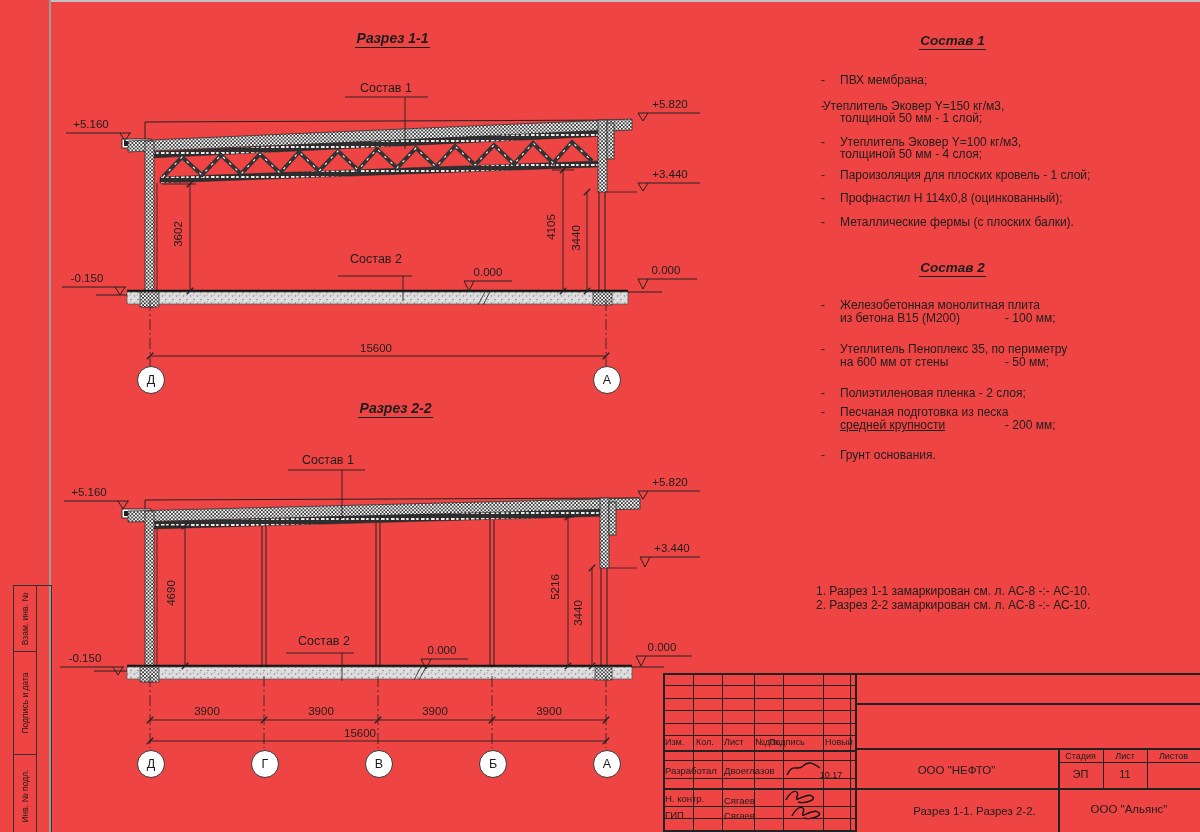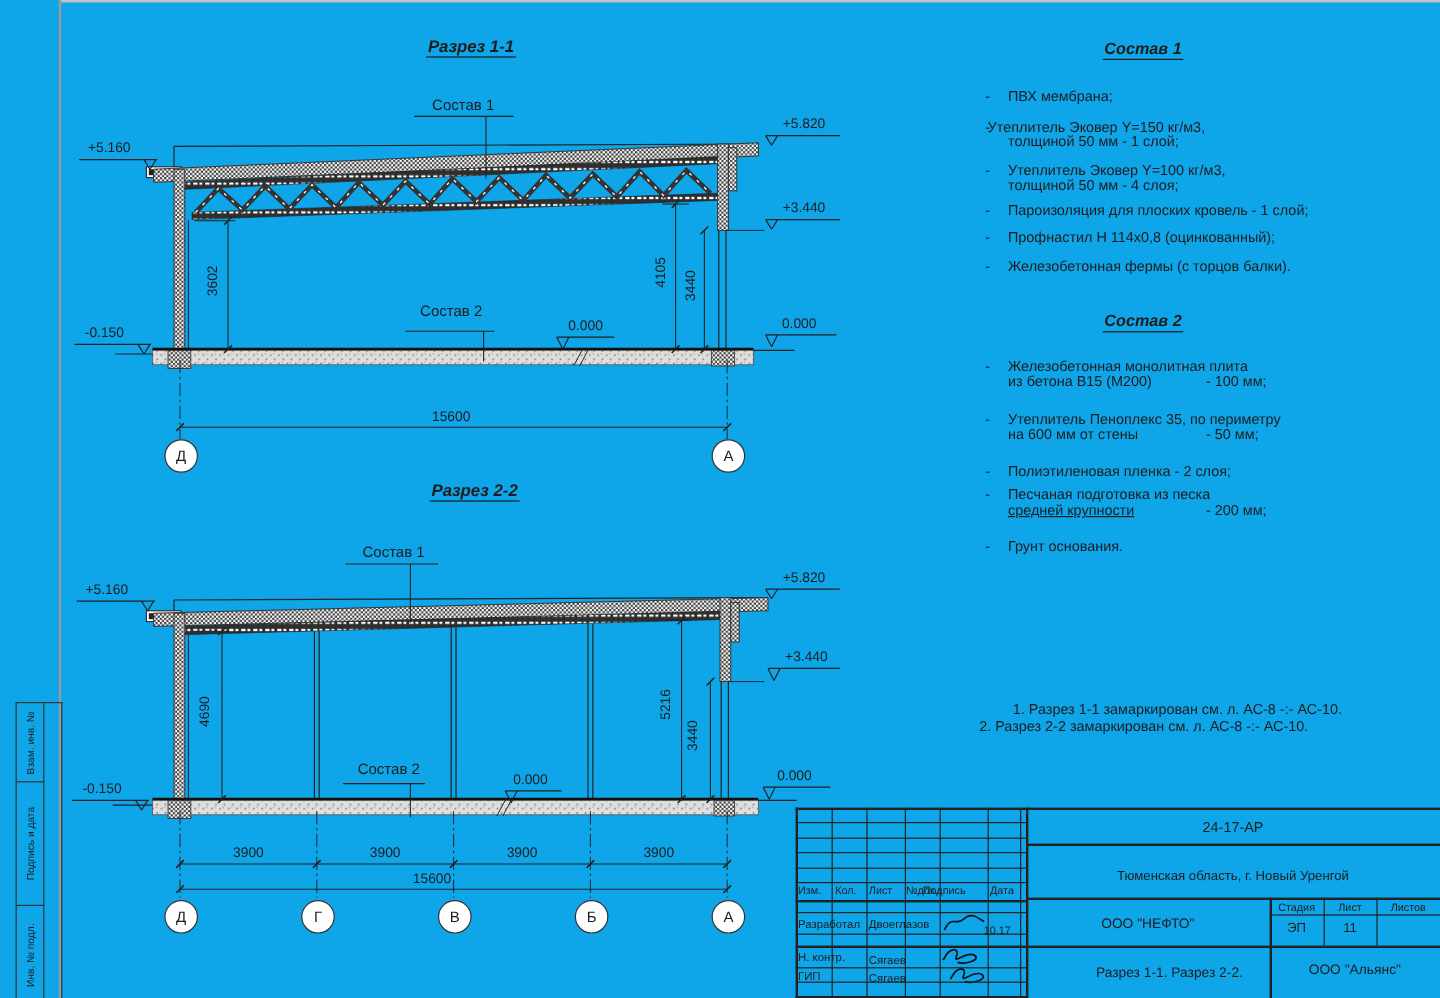--- a/index.html
+++ b/index.html
@@ -1,16 +1,16 @@
 <!DOCTYPE html>
 <html><head>
 <meta charset="utf-8">
 <style>
   html,body{margin:0;padding:0;background:#fff;}
-  .sheet{position:relative;width:1200px;height:832px;background:#0ea5e9;overflow:hidden;
+  .sheet{position:relative;width:1200px;height:832px;background:#ef4444;overflow:hidden;
          font-family:"Liberation Sans",sans-serif;color:#1d1d1d;}
   .t{position:absolute;white-space:nowrap;color:#1d1d1d;font-family:"Liberation Sans",sans-serif;}
   .ctr{text-align:center;}
   .rot{transform:rotate(-90deg);}
   .dim{font-size:11.5px;}
   .elev{font-size:11.5px;}
   .lbl{font-size:12.5px;}
   .sec-title{font-size:14px;font-weight:bold;font-style:italic;}
   .sec-title span{border-bottom:1.4px solid #1d1d1d;padding:0 2px 1px 2px;}
   .list-hdr{font-size:13.5px;font-weight:bold;font-style:italic;}
@@ -248,21 +248,21 @@
     <div class="t li" style="left:823px;top:100px;">Утеплитель Эковер Y=150 кг/м3,</div>
     <div class="t li" style="left:840px;top:112px;">толщиной 50 мм - 1 слой;</div>
     <div class="t li" style="left:821px;top:136px;">-</div>
     <div class="t li" style="left:840px;top:136px;">Утеплитель Эковер Y=100 кг/м3,</div>
     <div class="t li" style="left:840px;top:148px;">толщиной 50 мм - 4 слоя;</div>
     <div class="t li" style="left:821px;top:169px;">-</div>
     <div class="t li" style="left:840px;top:169px;">Пароизоляция для плоских кровель - 1 слой;</div>
     <div class="t li" style="left:821px;top:192px;">-</div>
     <div class="t li" style="left:840px;top:192px;">Профнастил Н 114х0,8 (оцинкованный);</div>
     <div class="t li" style="left:821px;top:216px;">-</div>
-    <div class="t li" style="left:840px;top:216px;">Железобетонная фермы (с торцов балки).</div>
+    <div class="t li" style="left:840px;top:216px;">Металлические фермы (с плоских балки).</div>
   </div>
 
   <div>
     <div class="t list-hdr ctr" style="left:905px;top:260px;width:95px;"><span>Состав 2</span></div>
     <div class="t li" style="left:821px;top:299px;">-</div>
     <div class="t li" style="left:840px;top:299px;">Железобетонная  монолитная плита</div>
     <div class="t li" style="left:840px;top:312px;">из бетона В15 (М200)</div>
     <div class="t li" style="left:1005px;top:312px;">- 100 мм;</div>
     <div class="t li" style="left:821px;top:343px;">-</div>
     <div class="t li" style="left:840px;top:343px;">Утеплитель Пеноплекс 35, по периметру</div>
@@ -272,21 +272,21 @@
     <div class="t li" style="left:840px;top:387px;">Полиэтиленовая пленка - 2 слоя;</div>
     <div class="t li" style="left:821px;top:406px;">-</div>
     <div class="t li" style="left:840px;top:406px;">Песчаная подготовка из песка</div>
     <div class="t li" style="left:840px;top:419px;text-decoration:underline;">средней крупности</div>
     <div class="t li" style="left:1005px;top:419px;">- 200 мм;</div>
     <div class="t li" style="left:821px;top:449px;">-</div>
     <div class="t li" style="left:840px;top:449px;">Грунт основания.</div>
   </div>
 
   <div>
-    <div class="t note" style="left:816px;top:584px;margin-left:28px;">1. Разрез 1-1 замаркирован см. л. АС-8 -:- АС-10.</div>
+    <div class="t note" style="left:816px;top:584px;">1. Разрез 1-1 замаркирован см. л. АС-8 -:- АС-10.</div>
     <div class="t note" style="left:816px;top:598px;">2. Разрез 2-2 замаркирован см. л. АС-8 -:- АС-10.</div>
   </div>
 
   <div class="tbl">
 
     <div class="ln" style="left:0;top:0;width:537px;height:1.5px;"></div>
     <div class="ln" style="left:0;top:12px;width:192px;height:1px;"></div>
     <div class="ln" style="left:0;top:25px;width:192px;height:1px;"></div>
     <div class="ln" style="left:0;top:37px;width:192px;height:1px;"></div>
     <div class="ln" style="left:0;top:50px;width:192px;height:1px;"></div>
@@ -313,32 +313,30 @@
     <div class="ln" style="left:192px;top:0;width:1.5px;height:159px;"></div>
     <div class="ln" style="left:395px;top:75px;width:1.5px;height:84px;"></div>
     <div class="ln" style="left:440px;top:75px;width:1px;height:40px;"></div>
     <div class="ln" style="left:484px;top:75px;width:1px;height:40px;"></div>
 
     <div class="tb-txt" style="left:2px;top:64px;">Изм.</div>
     <div class="tb-txt" style="left:33px;top:64px;">Кол.</div>
     <div class="tb-txt" style="left:61px;top:64px;">Лист</div>
     <div class="tb-txt" style="left:92px;top:64px;">№док.</div>
     <div class="tb-txt" style="left:106px;top:64px;">Подпись</div>
-    <div class="tb-txt" style="left:162px;top:64px;">Дата</div>
+    <div class="tb-txt" style="left:162px;top:64px;">Новый</div>
 
     <div class="tb-txt" style="left:2px;top:92px;font-size:9.5px;">Разработал</div>
     <div class="tb-txt" style="left:61px;top:92px;font-size:9.5px;">Двоеглазов</div>
     <div class="tb-txt" style="left:150px;top:97px;width:36px;text-align:center;">10.17</div>
     <div class="tb-txt" style="left:2px;top:120px;font-size:9.5px;">Н. контр.</div>
     <div class="tb-txt" style="left:61px;top:122px;font-size:9.5px;">Сягаев</div>
     <div class="tb-txt" style="left:2px;top:136px;font-size:9.5px;">ГИП</div>
     <div class="tb-txt" style="left:61px;top:137px;font-size:9.5px;">Сягаев</div>
 
-    <div class="tb-txt ctr" style="left:192px;top:9px;width:345px;font-size:12px;">24-17-АР</div>
-    <div class="tb-txt ctr" style="left:192px;top:51px;width:345px;font-size:11px;">Тюменская область, г. Новый Уренгой</div>
     <div class="tb-txt ctr" style="left:192px;top:91px;width:203px;font-size:11.5px;">ООО "НЕФТО"</div>
     <div class="tb-txt ctr" style="left:395px;top:78px;width:45px;">Стадия</div>
     <div class="tb-txt ctr" style="left:440px;top:78px;width:44px;">Лист</div>
     <div class="tb-txt ctr" style="left:484px;top:78px;width:53px;">Листов</div>
     <div class="tb-txt ctr" style="left:395px;top:95px;width:45px;font-size:11px;">ЭП</div>
     <div class="tb-txt ctr" style="left:440px;top:95px;width:44px;font-size:11px;">11</div>
     <div class="tb-txt ctr" style="left:192px;top:132px;width:239px;font-size:11.5px;">Разрез 1-1. Разрез 2-2.</div>
     <div class="tb-txt ctr" style="left:395px;top:130px;width:142px;font-size:11.5px;">ООО "Альянс"</div>
   </div>
 

